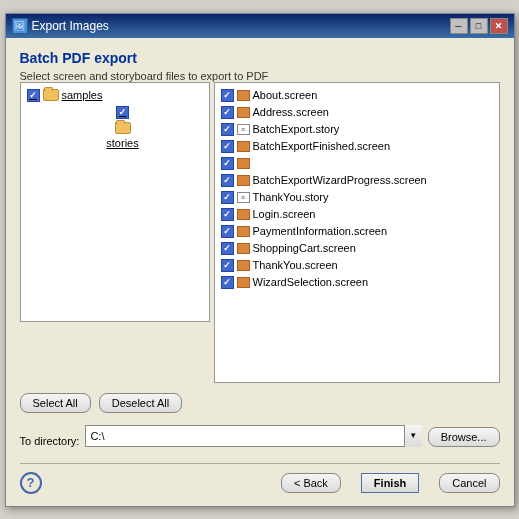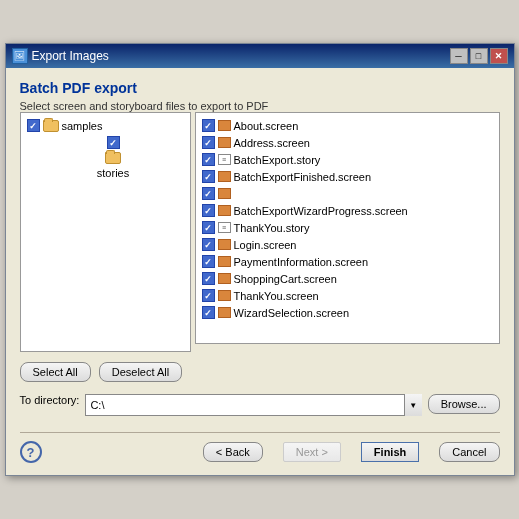--- a/index.html
+++ b/index.html
@@ -86,26 +86,27 @@
       gap: 4px;
       margin-bottom: 10px;
     }
     .panel {
       border: 1px solid #999;
       background: white;
       overflow-y: auto;
       padding: 4px;
     }
     .left-panel {
-      width: 171px;
+      width: 190px;
       height: 240px;
+      text-decoration: underline;
     }
     .right-panel {
       flex: 1;
-      height: 232px;
+      height: 301px;
     }
     .tree-item {
       display: flex;
       align-items: center;
       gap: 3px;
       padding: 2px 2px;
       cursor: pointer;
       white-space: nowrap;
     }
     .checkbox {
@@ -190,21 +191,21 @@
       padding: 3px 12px;
       border: 1px solid #888;
       background: linear-gradient(to bottom, #f5f5f5, #dcdcdc);
       cursor: pointer;
       font-size: 11px;
       color: #000;
       border-radius: 8px;
     }
     .dir-row {
       display: flex;
-      align-items: flex-start;
+      align-items: flex-end;
       gap: 6px;
       margin-bottom: 16px;
     }
     .dir-label {
       font-size: 11px;
       color: #000;
       white-space: nowrap;
     }
     .dir-input-wrap {
       flex: 1;
@@ -405,19 +406,18 @@
       </div>
       <button class="btn">Browse...</button>
     </div>
 
     <div class="footer-row">
       <div class="footer-left">
         <div class="help-btn">?</div>
       </div>
       <div class="footer-right">
         <button class="btn">&lt; Back</button>
-        <button class="btn-disabled">Next &gt;</button>
         <button class="btn-primary">Finish</button>
         <button class="btn">Cancel</button>
       </div>
     </div>
   </div>
 </div>
 
 </body></html>

